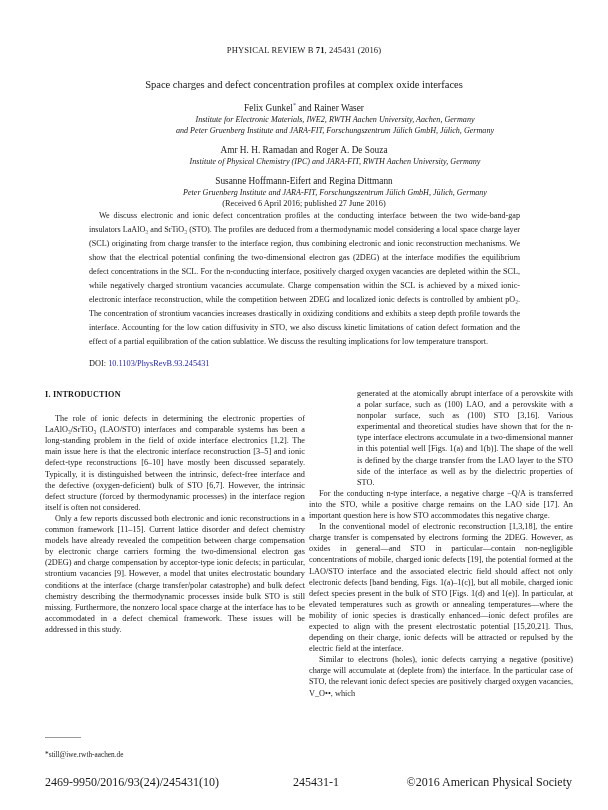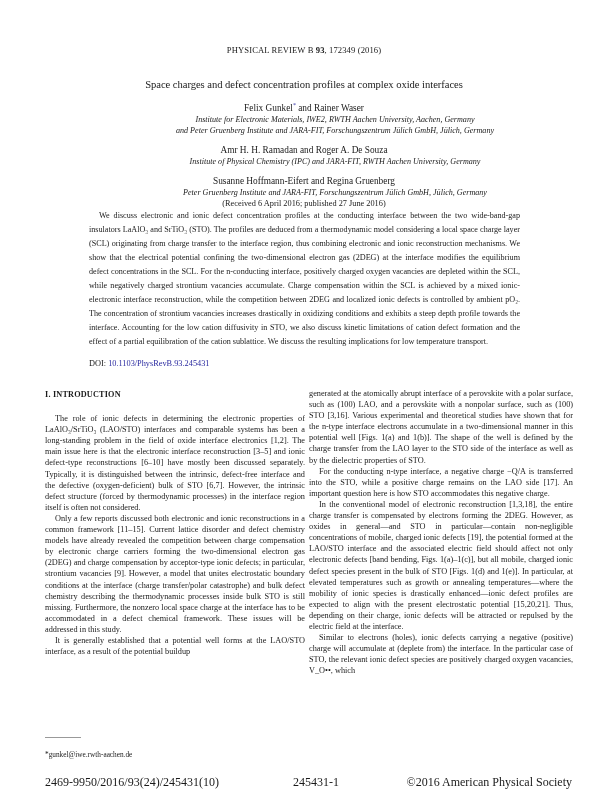--- a/index.html
+++ b/index.html
@@ -14,76 +14,75 @@
   .affil { font-size: 8.1px; font-style: italic; margin-left: 31px; }
   .received { font-size: 8.3px; }
   .sup { font-size: 6px; vertical-align: super; color: #3333aa; line-height: 0; }
   .abstract { position: absolute; left: 89px; width: 431px; top: 209px; font-size: 8.15px; line-height: 14px; text-align: justify; text-indent: 10px; }
   .doi { position: absolute; left: 89px; top: 359px; font-size: 8.3px; }
   .link { color: #2a2aa0; }
   .col { position: absolute; top: 389px; width: 260px; font-size: 8.25px; line-height: 11.1px; text-align: justify; }
   .col-left { left: 45px; }
   .col-right { left: 309px; top: 388px; width: 264px; }
   .col p { text-indent: 10px; }
-  .col p.noindent { text-indent: 0; }
+  .col p.noindent { text-indent: 0; margin-left: 48px; }
   .section-head { text-align: left; font-weight: bold; font-size: 8.2px; margin-bottom: 13px; letter-spacing: 0.2px; }
   .footrule { position: absolute; left: 45px; top: 737px; width: 36px; border-top: 1px solid #999; }
   .footnote { position: absolute; left: 45px; top: 750px; font-size: 7.3px; }
   .footer { position: absolute; top: 775px; font-size: 12px; }
   .footer-left { left: 45px; }
   .footer-mid { left: 12px; width: 608px; text-align: center; }
   .footer-right { right: 36px; }
 </style>
 </head>
 <body>
 
 <div class="page">
 
   <div class="center journal">
     <span>PHYSICAL REVIEW B</span>
-    <b>93</b><span>, </span>
-    <span>172349</span>
+    <b>71</b><span>, </span>
+    <span>245431</span>
     <span>(2016)</span>
   </div>
 
   <div class="center title">Space charges and defect concentration profiles at complex oxide interfaces</div>
 
   <div class="center authors" style="top:103px;">
     <span>Felix Gunkel</span><a class="sup link">*</a><span> and Rainer Waser</span>
   </div>
   <div class="center affil" style="top:115px;">Institute for Electronic Materials, IWE2, RWTH Aachen University, Aachen, Germany</div>
   <div class="center authors" style="top:145px;">Amr H. H. Ramadan and Roger A. De Souza</div>
 
   <div class="center affil" style="top:126px;">and Peter Gruenberg Institute and JARA-FIT, Forschungszentrum Jülich GmbH, Jülich, Germany</div>
   <div class="center affil" style="top:157px;">Institute of Physical Chemistry (IPC) and JARA-FIT, RWTH Aachen University, Germany</div>
 
-  <div class="center authors" style="top:176px;">Susanne Hoffmann-Eifert and Regina Gruenberg</div>
+  <div class="center authors" style="top:176px;">Susanne Hoffmann-Eifert and Regina Dittmann</div>
   <div class="center affil" style="top:188px;">Peter Gruenberg Institute and JARA-FIT, Forschungszentrum Jülich GmbH, Jülich, Germany</div>
   <div class="center received" style="top:199px;">(Received 6 April 2016; published 27 June 2016)</div>
 
   <div class="abstract">We discuss electronic and ionic defect concentration profiles at the conducting interface between the two wide-band-gap insulators LaAlO₃ and SrTiO₃ (STO). The profiles are deduced from a thermodynamic model considering a local space charge layer (SCL) originating from charge transfer to the interface region, thus combining electronic and ionic reconstruction mechanisms. We show that the electrical potential confining the two-dimensional electron gas (2DEG) at the interface modifies the equilibrium defect concentrations in the SCL. For the n-conducting interface, positively charged oxygen vacancies are depleted within the SCL, while negatively charged strontium vacancies accumulate. Charge compensation within the SCL is achieved by a mixed ionic-electronic interface reconstruction, while the competition between 2DEG and localized ionic defects is controlled by ambient pO₂. The concentration of strontium vacancies increases drastically in oxidizing conditions and exhibits a steep depth profile towards the interface. Accounting for the low cation diffusivity in STO, we also discuss kinetic limitations of cation defect formation and the effect of a partial equilibration of the cation sublattice. We discuss the resulting implications for low temperature transport.</div>
 
   <div class="doi">
     <span>DOI: </span><a class="link">10.1103/PhysRevB.93.245431</a>
   </div>
 
   <div class="col col-left">
     <div class="section-head">I. INTRODUCTION</div>
     <p>The role of ionic defects in determining the electronic properties of LaAlO₃/SrTiO₃ (LAO/STO) interfaces and comparable systems has been a long-standing problem in the field of oxide interface electronics [1,2]. The main issue here is that the electronic interface reconstruction [3–5] and ionic defect-type reconstructions [6–10] have mostly been discussed separately. Typically, it is distinguished between the intrinsic, defect-free interface and the defective (oxygen-deficient) bulk of STO [6,7]. However, the intrinsic defect structure (forced by thermodynamic processes) in the interface region itself is often not considered.</p>
     <p>Only a few reports discussed both electronic and ionic reconstructions in a common framework [11–15]. Current lattice disorder and defect chemistry models have already revealed the competition between charge compensation by electronic charge carriers forming the two-dimensional electron gas (2DEG) and charge compensation by acceptor-type ionic defects; in particular, strontium vacancies [9]. However, a model that unites electrostatic boundary conditions at the interface (charge transfer/polar catastrophe) and bulk defect chemistry describing the thermodynamic processes inside bulk STO is still missing. Furthermore, the nonzero local space charge at the interface has to be accommodated in a defect chemical framework. These issues will be addressed in this study.</p>
-    <p>It is generally established that a potential well forms at the LAO/STO interface, as a result of the potential buildup</p>
   </div>
 
   <div class="col col-right">
     <p class="noindent">generated at the atomically abrupt interface of a perovskite with a polar surface, such as (100) LAO, and a perovskite with a nonpolar surface, such as (100) STO [3,16]. Various experimental and theoretical studies have shown that for the n-type interface electrons accumulate in a two-dimensional manner in this potential well [Figs. 1(a) and 1(b)]. The shape of the well is defined by the charge transfer from the LAO layer to the STO side of the interface as well as by the dielectric properties of STO.</p>
     <p>For the conducting n-type interface, a negative charge −Q/A is transferred into the STO, while a positive charge remains on the LAO side [17]. An important question here is how STO accommodates this negative charge.</p>
     <p>In the conventional model of electronic reconstruction [1,3,18], the entire charge transfer is compensated by electrons forming the 2DEG. However, as oxides in general—and STO in particular—contain non-negligible concentrations of mobile, charged ionic defects [19], the potential formed at the LAO/STO interface and the associated electric field should affect not only electronic defects [band bending, Figs. 1(a)–1(c)], but all mobile, charged ionic defect species present in the bulk of STO [Figs. 1(d) and 1(e)]. In particular, at elevated temperatures such as growth or annealing temperatures—where the mobility of ionic species is drastically enhanced—ionic defect profiles are expected to align with the present electrostatic potential [15,20,21]. Thus, depending on their charge, ionic defects will be attracted or repulsed by the electric field at the interface.</p>
     <p>Similar to electrons (holes), ionic defects carrying a negative (positive) charge will accumulate at (deplete from) the interface. In the particular case of STO, the relevant ionic defect species are positively charged oxygen vacancies, V_O••, which</p>
   </div>
 
   <div class="footrule"></div>
-  <div class="footnote">*gunkel@iwe.rwth-aachen.de</div>
+  <div class="footnote">*still@iwe.rwth-aachen.de</div>
 
   <div class="footer footer-left">2469-9950/2016/93(24)/245431(10)</div>
   <div class="footer footer-mid">245431-1</div>
   <div class="footer footer-right">©2016 American Physical Society</div>
 
 </div>
 
 </body></html>

